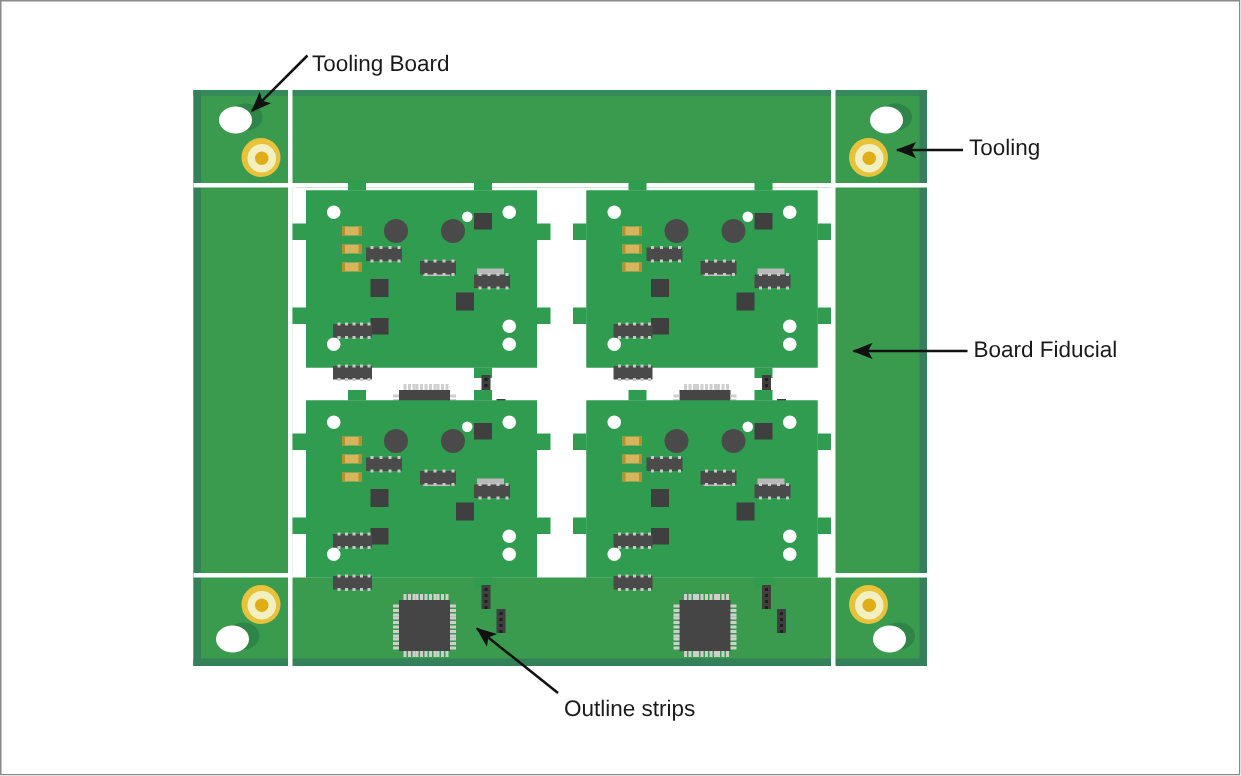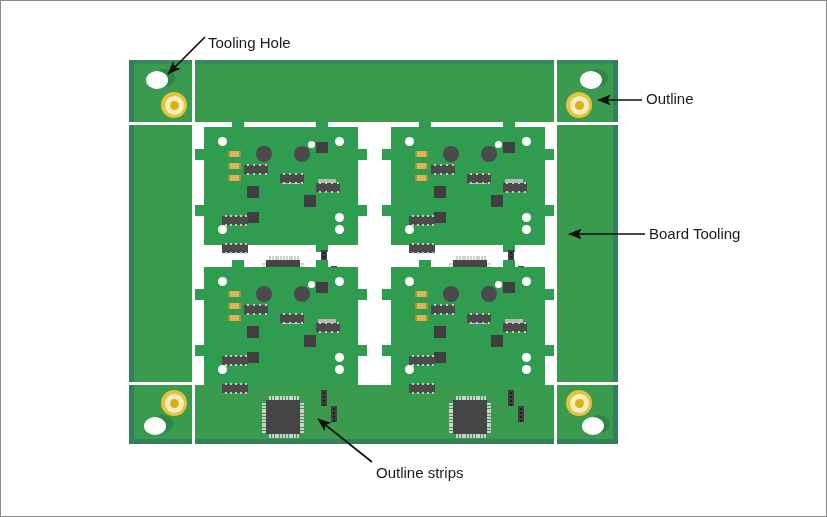--- a/index.html
+++ b/index.html
@@ -744,18 +744,18 @@
 
     <line x1="204" y1="36" x2="167" y2="73" stroke="#111111" stroke-width="1.7" marker-end="url(#ah)"></line>
 
     <line x1="641" y1="99" x2="597" y2="99" stroke="#111111" stroke-width="1.7" marker-end="url(#ah)"></line>
 
     <line x1="644" y1="233" x2="568" y2="233" stroke="#111111" stroke-width="1.7" marker-end="url(#ah)"></line>
 
     <line x1="371" y1="461" x2="317" y2="418" stroke="#111111" stroke-width="1.7" marker-end="url(#ah)"></line>
   </svg>
 
-  <div class="label" style="left:207px; top:33px;">Tooling Hole</div>
-  <div class="label" style="left:645px; top:89px;">Outline</div>
-  <div class="label" style="left:648px; top:224px;">Board Tooling</div>
+  <div class="label" style="left:207px; top:33px;">Tooling Board</div>
+  <div class="label" style="left:645px; top:89px;">Tooling</div>
+  <div class="label" style="left:648px; top:224px;">Board Fiducial</div>
   <div class="label" style="left:375px; top:463px;">Outline strips</div>
 
 </div>
 
 </body></html>

